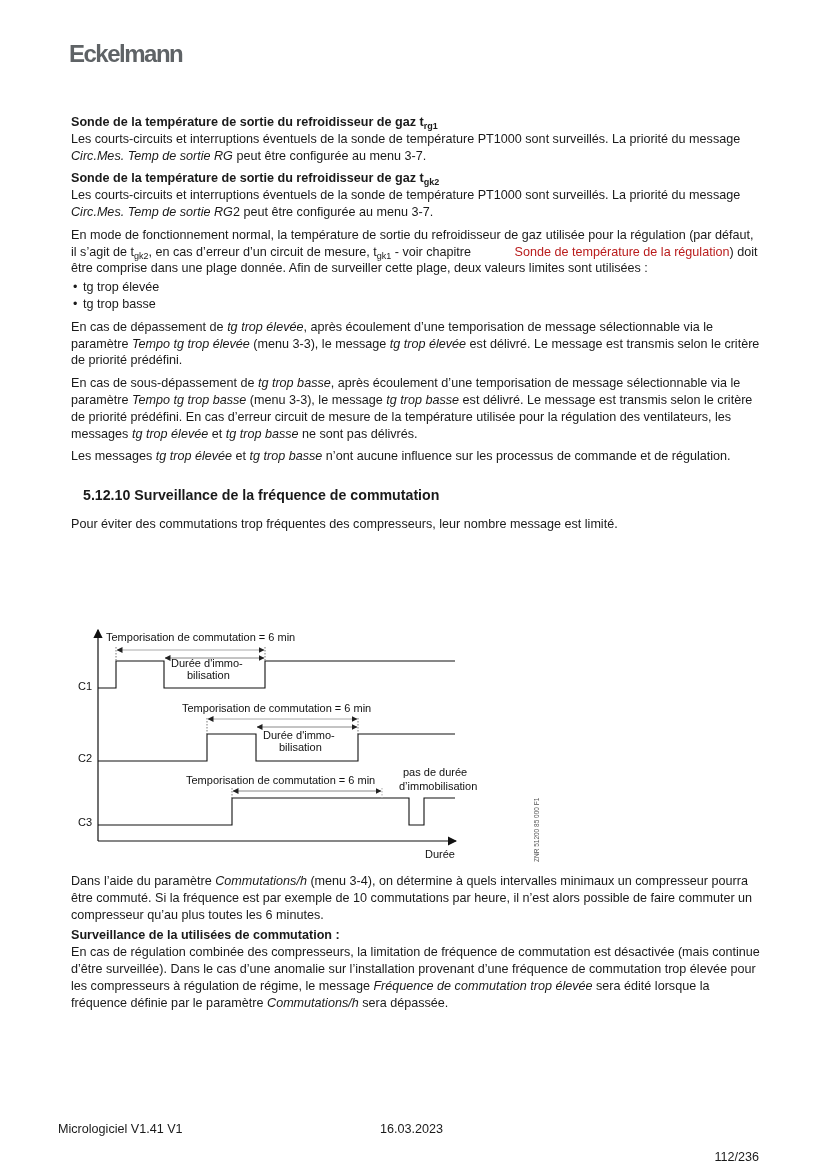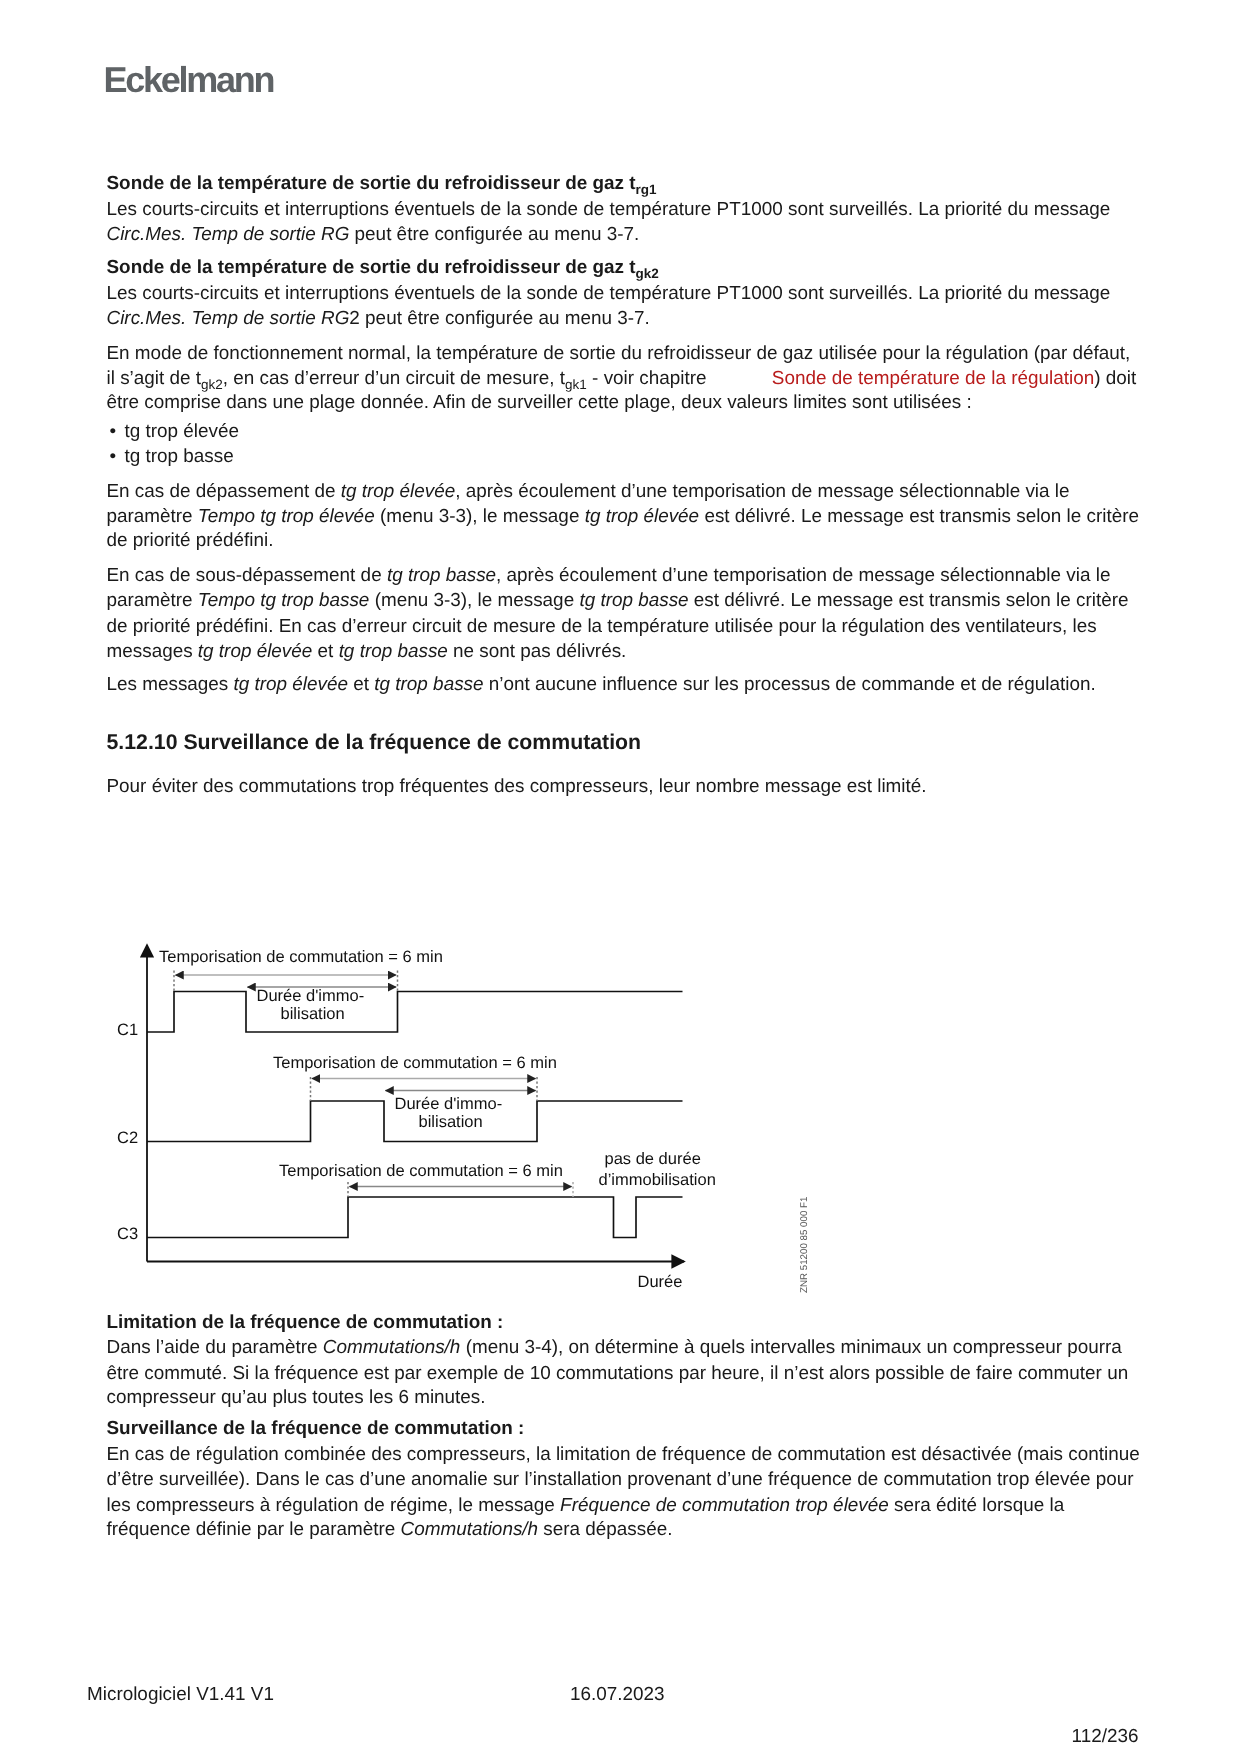--- a/index.html
+++ b/index.html
@@ -9,21 +9,21 @@
           font-weight: bold; font-size: 24px; letter-spacing: -1.5px; color: #5f6366; }
   .content { position: absolute; left: 71px; top: 114px; width: 690px; font-size: 12.6px; line-height: 16.8px; }
   .h { font-weight: bold; margin: 0; }
   .p { margin: 0; }
   .gap { margin-top: 6px; }
   sub { font-size: 9px; vertical-align: -3px; line-height: 0; }
   .link { color: #b91c1c; margin-left: 40px; }
   ul { margin: 2px 0 0 0; padding: 0; list-style: none; }
   ul li { padding-left: 12px; position: relative; }
   ul li::before { content: "•"; position: absolute; left: 2px; }
-  .section { font-weight: bold; font-size: 14.2px; margin: 0; }
+  .section { font-weight: bold; font-size: 14.2px; margin: 12px; }
   .diagram { position: absolute; left: 0; top: 0; }
   .footer { position: absolute; top: 1122px; font-size: 12.6px; }
   .ref { position: absolute; left: 533px; top: 862px; transform: rotate(-90deg); transform-origin: left top;
          font-size: 6.5px; color: #555; white-space: nowrap; }
 </style>
 </head>
 <body>
 
 <div class="logo">Eckelmann</div>
 
@@ -92,21 +92,20 @@
     <text x="403" y="776">pas de durée</text>
     <text x="399" y="790">d’immobilisation</text>
     <text x="78" y="826">C3</text>
 
     <text x="425" y="858">Durée</text>
   </g>
 </svg>
 <div class="ref">ZNR 51200 85 000 F1</div>
 
 <div class="content" style="top:873px;">
-  <p class="h">Limitation de la fréquence de commutation :</p>
   <p class="p"><span>Dans l’aide du paramètre </span><i>Commutations/h</i><span> (menu 3-4), on détermine à quels intervalles minimaux un compresseur pourra être commuté. Si la fréquence est par exemple de 10 commutations par heure, il n’est alors possible de faire commuter un compresseur qu’au plus toutes les 6 minutes.</span></p>
-  <p class="h" style="margin-top:4px;">Surveillance de la fréquence de commutation :</p>
+  <p class="h" style="margin-top:4px;">Surveillance de la utilisées de commutation :</p>
   <p class="p"><span>En cas de régulation combinée des compresseurs, la limitation de fréquence de commutation est désactivée (mais continue d’être surveillée). Dans le cas d’une anomalie sur l’installation provenant d’une fréquence de commutation trop élevée pour les compresseurs à régulation de régime, le message </span><i>Fréquence de commutation trop élevée</i><span> sera édité lorsque la fréquence définie par le paramètre </span><i>Commutations/h</i><span> sera dépassée.</span></p>
 </div>
 
 <div class="footer" style="left:58px;">Micrologiciel V1.41 V1</div>
-<div class="footer" style="left:380px;">16.07.2023</div>
+<div class="footer" style="left:380px;">16.03.2023</div>
 <div class="footer" style="right:68px;margin-top:28px;">112/236</div>
 
 </body></html>

